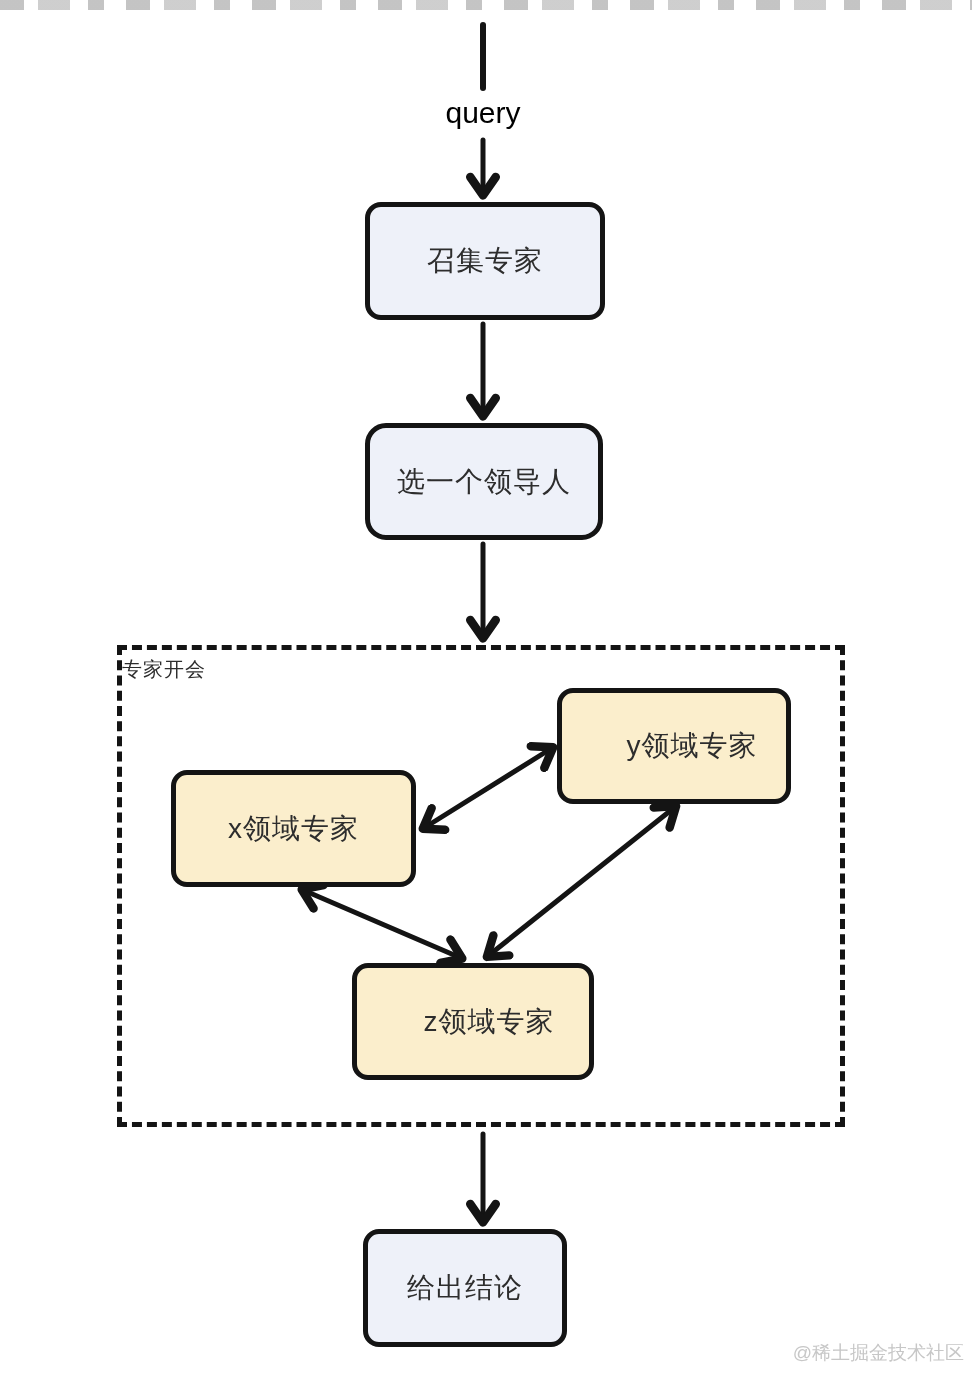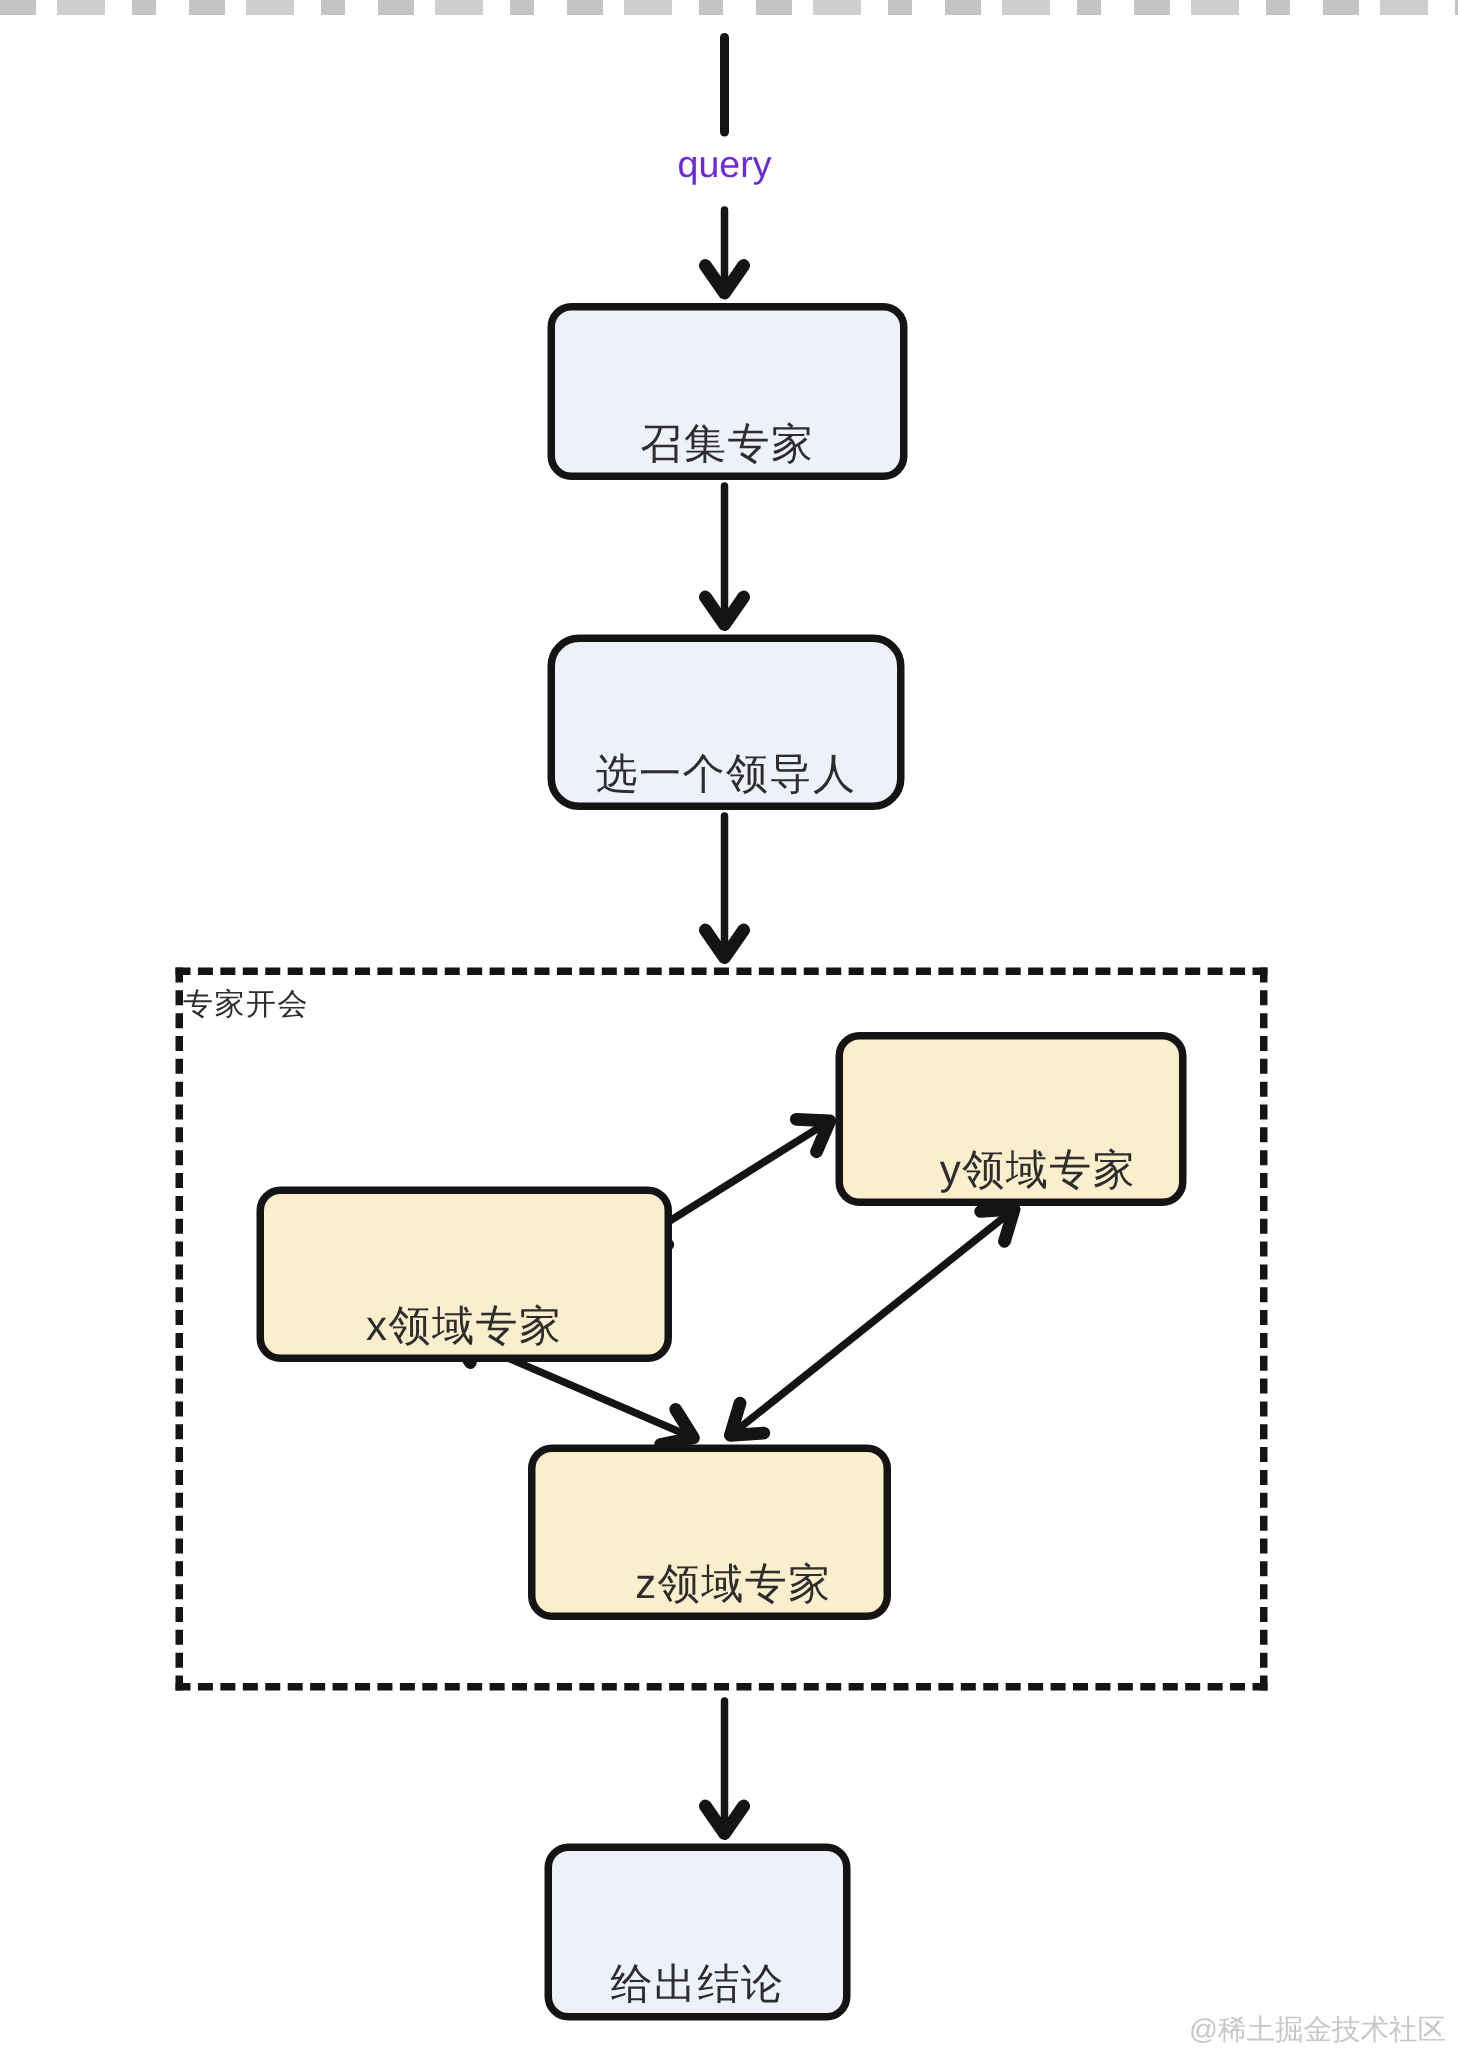--- a/index.html
+++ b/index.html
@@ -18,44 +18,44 @@
         rgba(60,60,60,.55) 0 24px, rgba(60,60,60,0) 24px 38px,
         rgba(60,60,60,.45) 38px 70px, rgba(60,60,60,0) 70px 88px,
         rgba(60,60,60,.55) 88px 104px, rgba(60,60,60,0) 104px 126px);
     opacity:.55;
   }
   .connectors{position:absolute;left:0;top:0;width:972px;height:1374px;}
   .node{
     position:absolute;
     border:5px solid #141414;
     border-radius:16px;
-    display:flex;align-items:flex-end;justify-content:center;
+    display:flex;align-items:center;justify-content:center;
     font-size:28px;color:#2d2d2d;
     box-sizing:border-box;
     letter-spacing:1px;
   }
   .node.step{background:#EEF1F9;}
   .node.expert{background:#FBEECC;}
   .query-label{
     position:absolute;left:383px;top:96px;width:200px;
-    text-align:center;font-size:25px;color:#6d28d9;
+    text-align:center;font-size:30px;color:#000000;
   }
   .group-box{
     position:absolute;left:117px;top:645px;width:728px;height:482px;
     border:5px dashed #141414;
     box-sizing:border-box;
   }
   .group-label{
     position:absolute;left:122px;top:656px;
     font-size:20px;color:#2d2d2d;letter-spacing:1px;
   }
   .node-convene{left:365px;top:202px;width:240px;height:118px;}
   .node-leader{left:365px;top:423px;width:238px;height:117px;border-radius:21px;}
   .node-expert-y{left:557px;top:688px;width:234px;height:116px;padding-left:36px;}
-  .node-expert-x{left:171px;top:770px;width:277px;height:117px;margin-top:21px;}
+  .node-expert-x{left:171px;top:770px;width:245px;height:117px;}
   .node-expert-z{left:352px;top:963px;width:242px;height:117px;padding-left:32px;}
   .node-conclusion{left:363px;top:1229px;width:204px;height:118px;}
   .watermark{
     position:absolute;right:8px;top:1340px;width:400px;
     text-align:right;font-size:19px;color:#c7c7c7;
   }
 </style>
 </head>
 <body>
 

